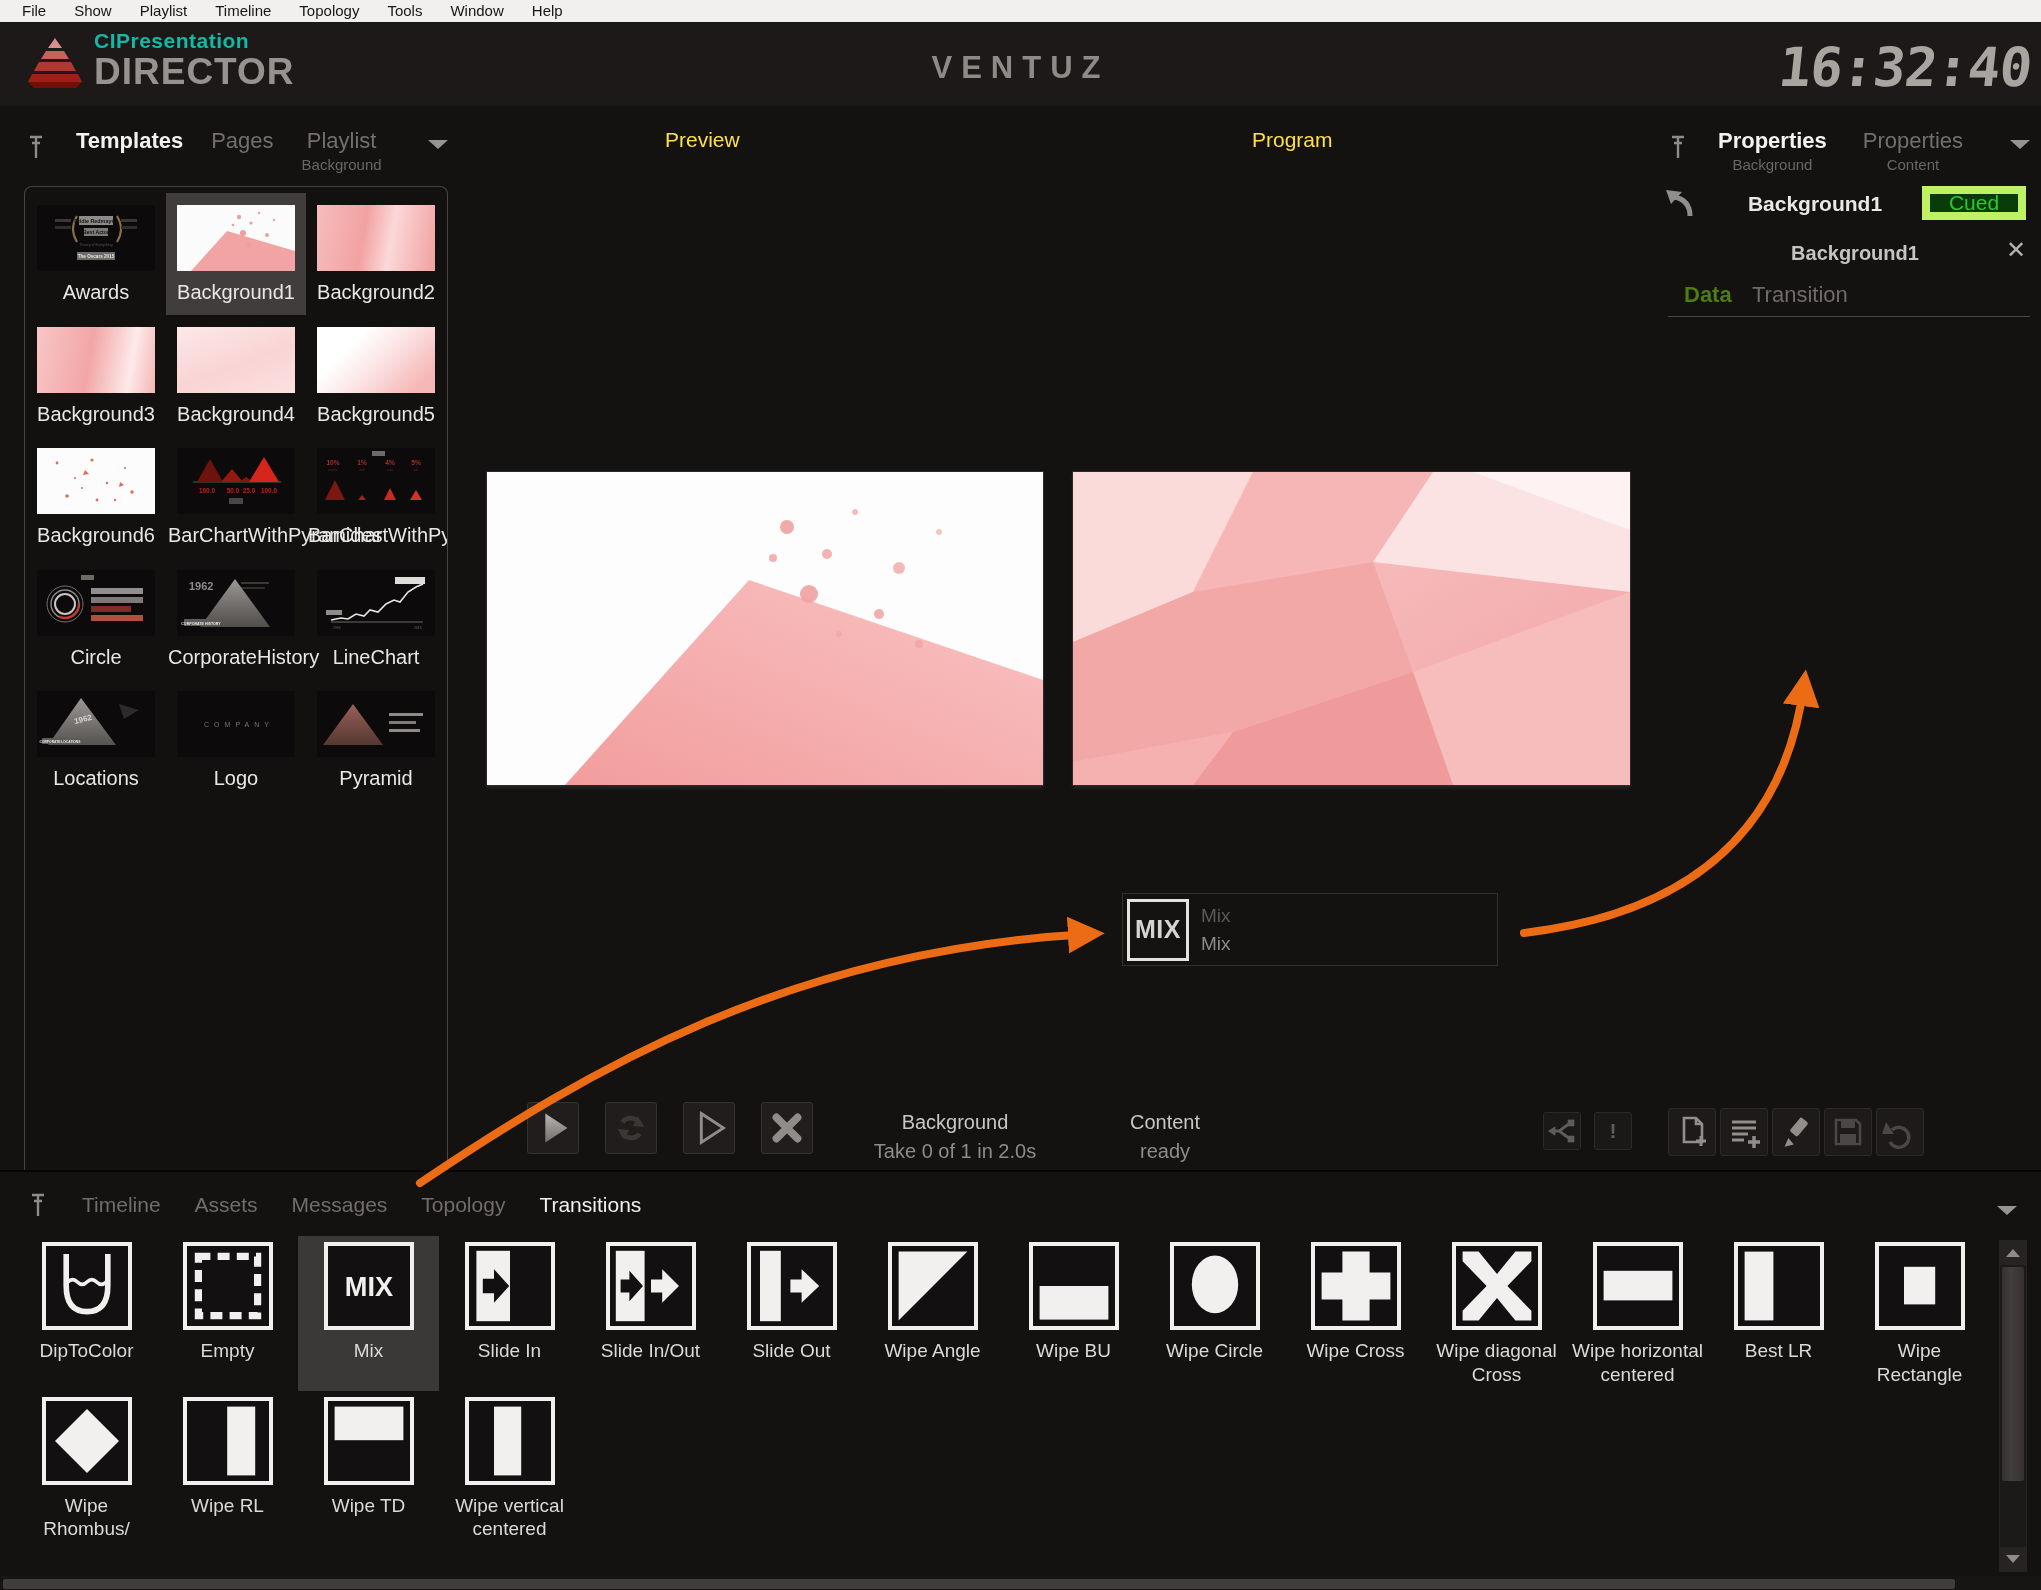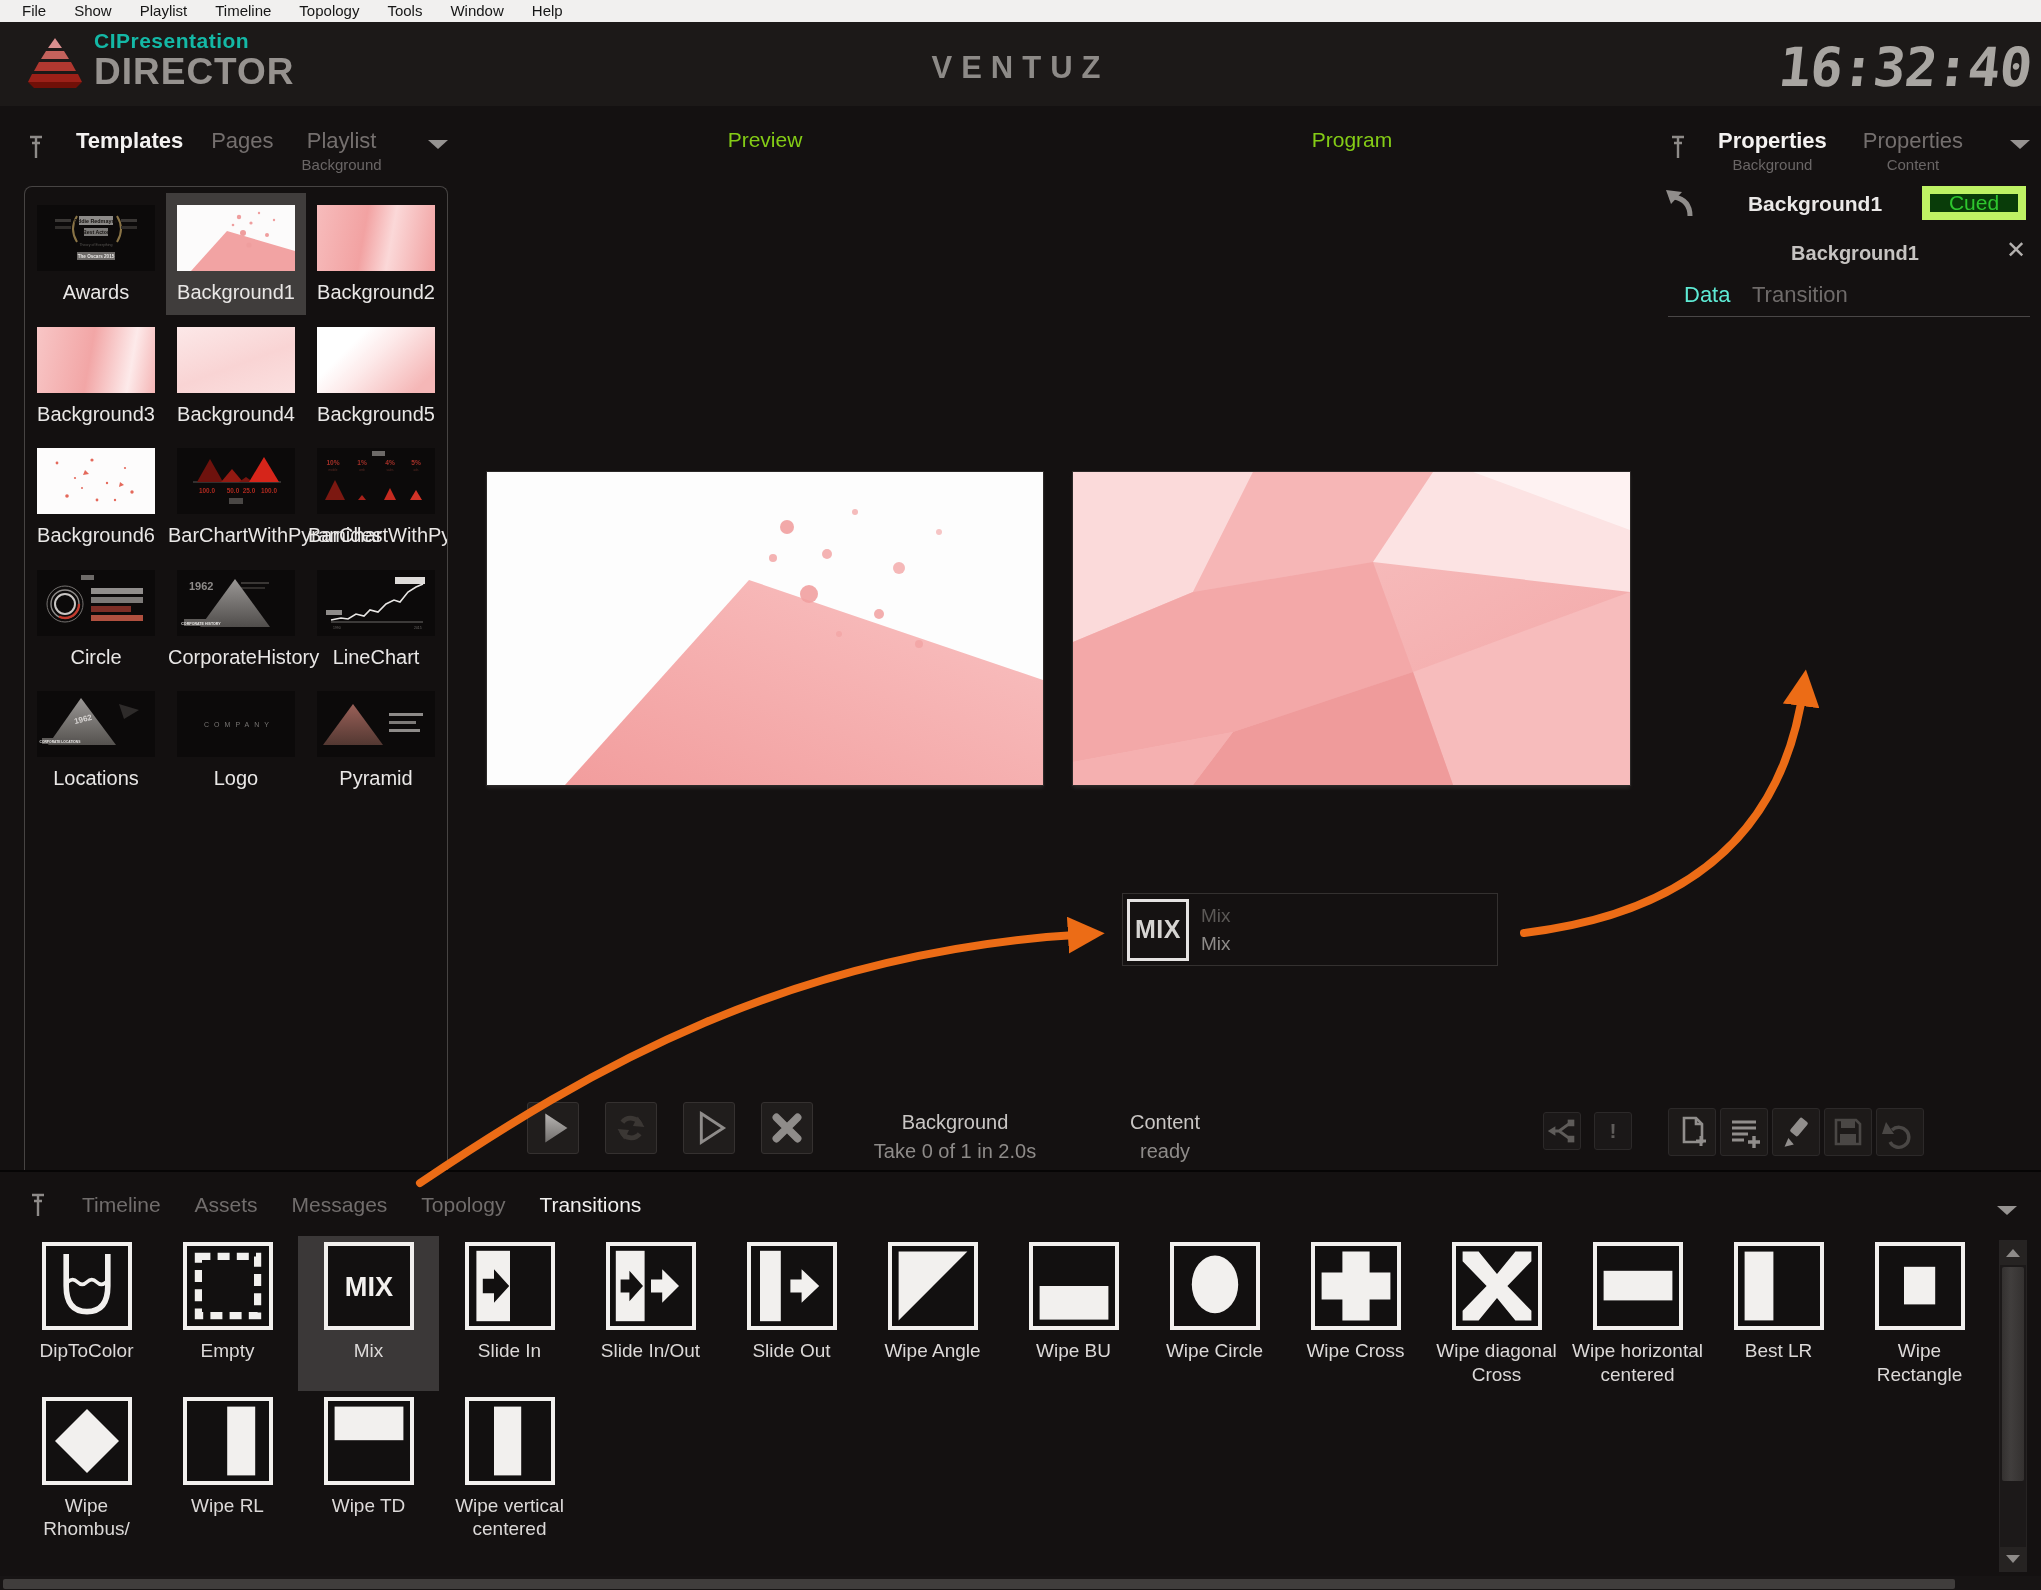--- a/index.html
+++ b/index.html
@@ -45,21 +45,21 @@
   .tpl-thumb svg{position:absolute;left:0;top:0;}
   .thumb-bg1{background:#fcfbfb;}
   .thumb-bg2{background:linear-gradient(100deg,#f7bcbc,#f2a2a2 40%,#fbd8d8 62%,#f1a0a0);}
   .thumb-bg3{background:linear-gradient(100deg,#f8c6c6,#f2a6a6 45%,#fdeaea 78%,#f5b5b5);}
   .thumb-bg4{background:linear-gradient(160deg,#fce8e8,#f9d4d4 55%,#fbe0e0);}
   .thumb-bg5{background:linear-gradient(135deg,#ffffff 28%,#fdeaea 48%,#f5b7b7 88%);}
   .thumb-bg6{background:#fdfcfc;}
   .tpl-label{margin-top:10px;font-size:20px;color:#e9e7e6;text-align:center;line-height:1.18;max-width:136px;}
 
   
-  .stage-label{position:absolute;top:128px;font-size:21px;color:#84cc16;text-align:center;width:200px;}
+  .stage-label{position:absolute;top:128px;font-size:21px;color:#fde047;text-align:left;width:200px;}
   .viewport{position:absolute;top:472px;height:313px;box-shadow:0 0 0 1px #2c2928, 0 3px 4px rgba(200,200,200,.12);}
   .viewport svg{display:block;}
   .mix-row{position:absolute;left:1122px;top:893px;width:376px;height:73px;border:1px solid #343130;
            box-sizing:border-box;display:flex;align-items:center;cursor:pointer;}
   .mix-box{width:56px;height:56px;border:3px solid #e5e3e2;background:#151212;margin-left:4px;
            display:flex;align-items:center;justify-content:center;}
   .mix-box span{font-size:25px;font-weight:bold;color:#d6d4d2;letter-spacing:.5px;}
   .mix-texts{margin-left:12px;line-height:1.45;}
   .mix-name{font-size:19px;color:#5b5856;}
   .mix-type{font-size:19px;color:#8d8a88;}
@@ -80,21 +80,21 @@
   .cue-arrow{position:absolute;left:1664px;top:188px;}
   .cued-name{position:absolute;left:1720px;top:192px;width:190px;text-align:center;
              font-size:21px;font-weight:bold;color:#eae8e7;}
   .cued-badge{position:absolute;left:1922px;top:186px;width:104px;height:34px;border:8px solid #bef264;
               background:#093c09;color:#2ec62e;font-size:21px;display:flex;align-items:center;
               justify-content:center;box-sizing:border-box;}
   .open-name{position:absolute;left:1740px;top:242px;width:230px;text-align:center;
              font-size:20px;font-weight:bold;color:#c6c3c1;}
   .close-x{position:absolute;left:2006px;top:236px;font-size:24px;color:#b3b0ae;cursor:pointer;}
   .subtab{position:absolute;top:282px;font-size:22px;cursor:pointer;color:#6f6b6a;}
-  .subtab.selected{color:#5eead4;font-weight:normal;}
+  .subtab.selected{color:#4d7c0f;font-weight:bold;}
   .subtab-divider{position:absolute;left:1668px;top:316px;width:362px;height:1px;background:#4a4747;}
   .rp-btn{position:absolute;top:1108px;width:48px;height:48px;background:#1d1a19;border:1px solid #2c2929;
           border-radius:3px;box-sizing:border-box;display:flex;align-items:center;justify-content:center;cursor:pointer;}
 
   
   .bottom-panel{position:absolute;left:0;top:1170px;width:2041px;height:420px;background:#141111;
                 border-top:2px solid #060505;}
   .bp-tabs{position:absolute;left:28px;top:20px;display:flex;gap:34px;align-items:center;}
   .bp-tabs .pin-icon{margin-right:0;}
   .bp-tab{font-size:21px;color:#716d6c;cursor:pointer;}

